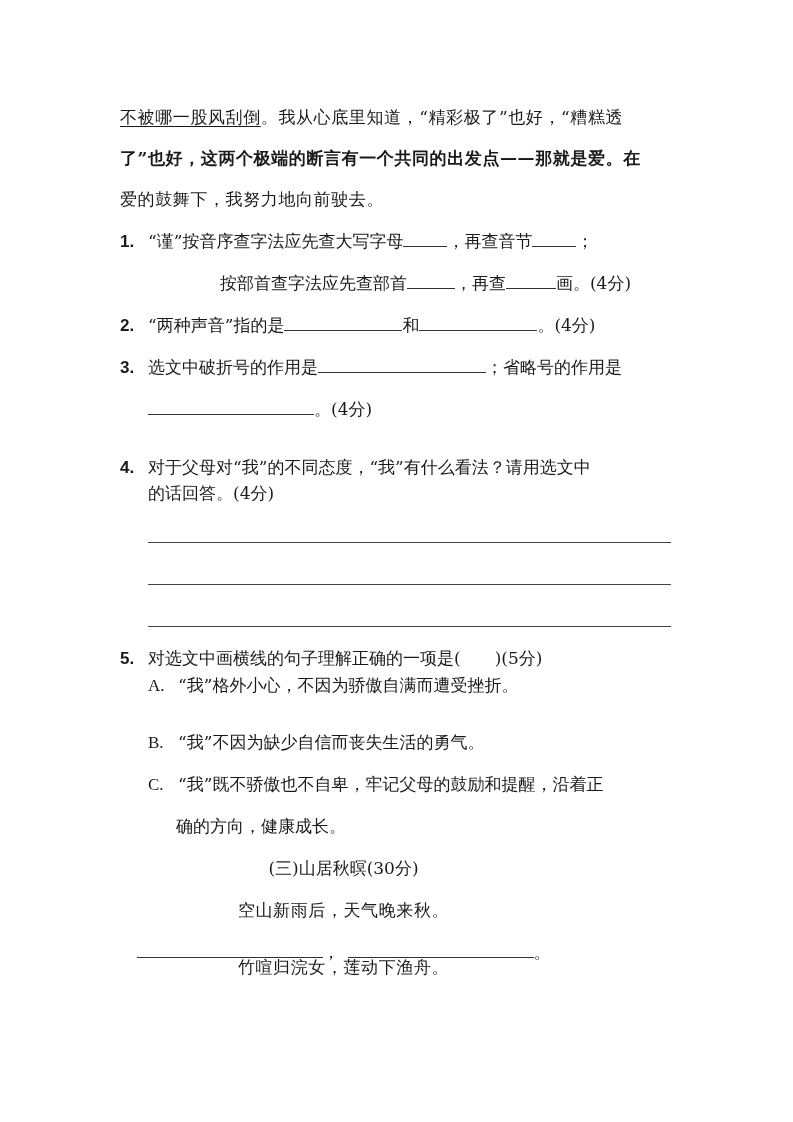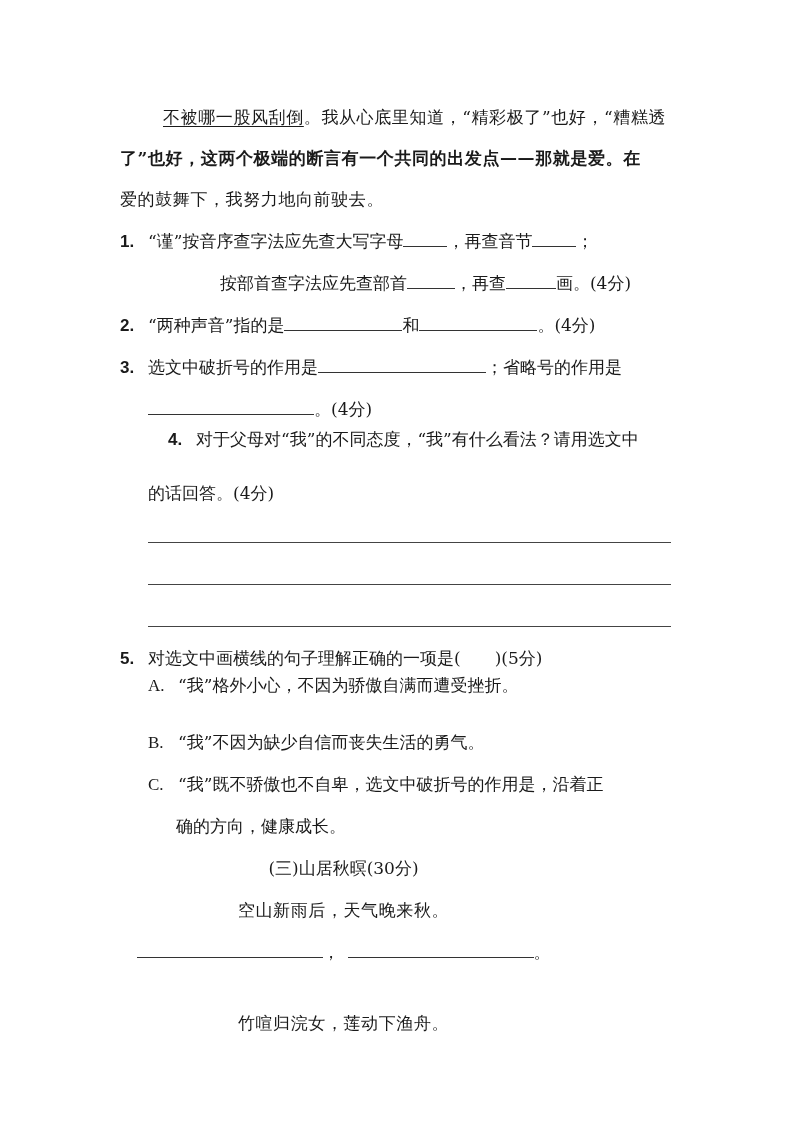--- a/index.html
+++ b/index.html
@@ -1,21 +1,21 @@
 <!DOCTYPE html>
 <html><head>
 <meta charset="utf-8">
 <style>
   html, body { margin:0; padding:0; background:#ffffff; }
   body { width:793px; height:1122px; position:relative; overflow:hidden;
          font-family:"DejaVu Serif","Liberation Serif",serif; color:#1a1a1a; }
   .line { position:absolute; left:120px; width:555px; font-size:17px; line-height:26px; white-space:nowrap; }
   .kai { font-family:"DejaVu Serif","Liberation Serif",serif; letter-spacing:0.6px; }
   .num { font-family:"Liberation Sans","DejaVu Sans",sans-serif; font-weight:bold; display:inline-block; width:28px; }
-  .u { text-decoration:underline; text-underline-offset:3px; text-decoration-thickness:1.2px;margin-left:43px; }
+  .u { text-decoration:underline; text-underline-offset:3px; text-decoration-thickness:1.2px; }
   .blank { display:inline-block; border-bottom:1px solid #333; height:18px; vertical-align:baseline; }
   .indent { left:148px; }
   .ans-line { position:absolute; left:148px; width:523px; height:0; border-top:1.5px solid #444; }
   .center { position:absolute; left:0; width:687px; text-align:center; font-size:17px; line-height:26px; white-space:nowrap; }
   .opt-letter { display:inline-block; width:30px; font-family:"Liberation Serif",serif; }
 </style>
 </head>
 <body>
 
 <div class="line kai" style="top:104px;">
@@ -35,40 +35,40 @@
   <span class="num">2.</span><span>“两种声音”指的是</span><span class="blank" style="width:118px;"></span><span>和</span><span class="blank" style="width:118px;"></span><span>。(4分)</span>
 </div>
 
 <div class="line" style="top:354px;">
   <span class="num">3.</span><span>选文中破折号的作用是</span><span class="blank" style="width:168px;"></span><span>；省略号的作用是</span>
 </div>
 <div class="line indent" style="top:396px;">
   <span class="blank" style="width:166px;"></span><span>。(4分)</span>
 </div>
 
-<div class="line" style="top:426px;margin-left:48px;">
+<div class="line" style="top:454px;">
   <span class="num">4.</span><span>对于父母对“我”的不同态度，“我”有什么看法？请用选文中</span>
 </div>
 <div class="line indent" style="top:480px;">的话回答。(4分)</div>
 <div class="ans-line" style="top:542px;"></div>
 <div class="ans-line" style="top:584px;"></div>
 <div class="ans-line" style="top:626px;"></div>
 
 <div class="line" style="top:645px;">
   <span class="num">5.</span><span>对选文中画横线的句子理解正确的一项是(　　)(5分)</span>
 </div>
 <div class="line indent" style="top:672px;">
   <span class="opt-letter">A.</span><span>“我”格外小心，不因为骄傲自满而遭受挫折。</span>
 </div>
 <div class="line indent" style="top:729px;">
   <span class="opt-letter">B.</span><span>“我”不因为缺少自信而丧失生活的勇气。</span>
 </div>
 <div class="line indent" style="top:771px;">
-  <span class="opt-letter">C.</span><span>“我”既不骄傲也不自卑，选文中破折号的作用是，沿着正</span>
+  <span class="opt-letter">C.</span><span>“我”既不骄傲也不自卑，牢记父母的鼓励和提醒，沿着正</span>
 </div>
 <div class="line" style="top:813px; left:176px;">确的方向，健康成长。</div>
 
 <div class="center" style="top:855px;">(三)山居秋暝(30分)</div>
 <div class="center kai" style="top:897px;">空山新雨后，天气晚来秋。</div>
 <div class="center" style="top:939px;">
   <span class="blank" style="width:186px;"></span><span>，</span><span style="display:inline-block;width:8px;"></span><span class="blank" style="width:186px;"></span><span>。</span>
 </div>
-<div class="center kai" style="top:1010px;">竹喧归浣女，莲动下渔舟。</div>
+<div class="center kai" style="top:954px;">竹喧归浣女，莲动下渔舟。</div>
 
 </body></html>

